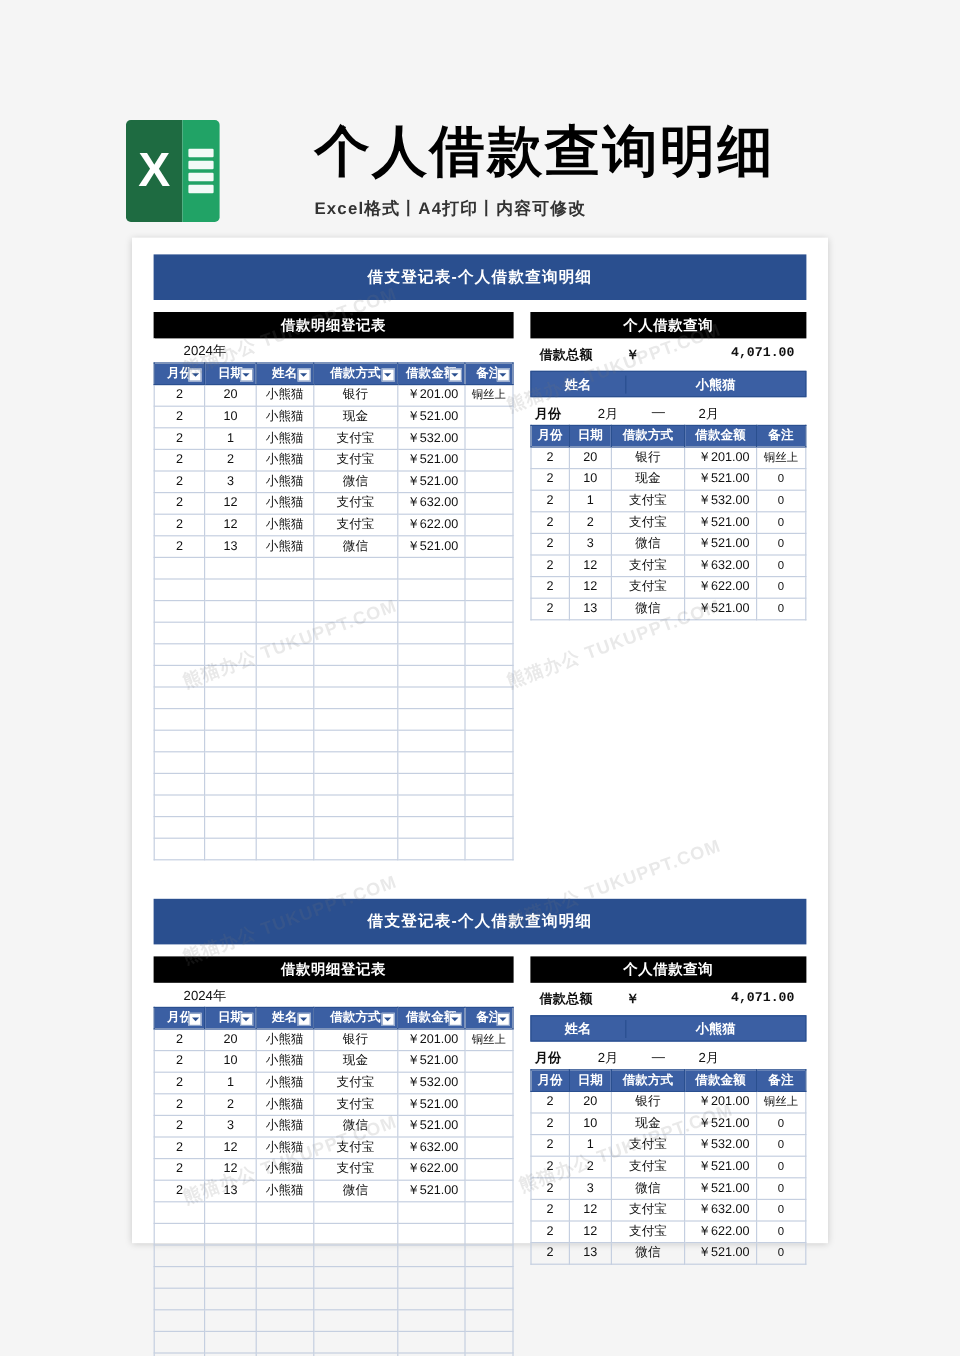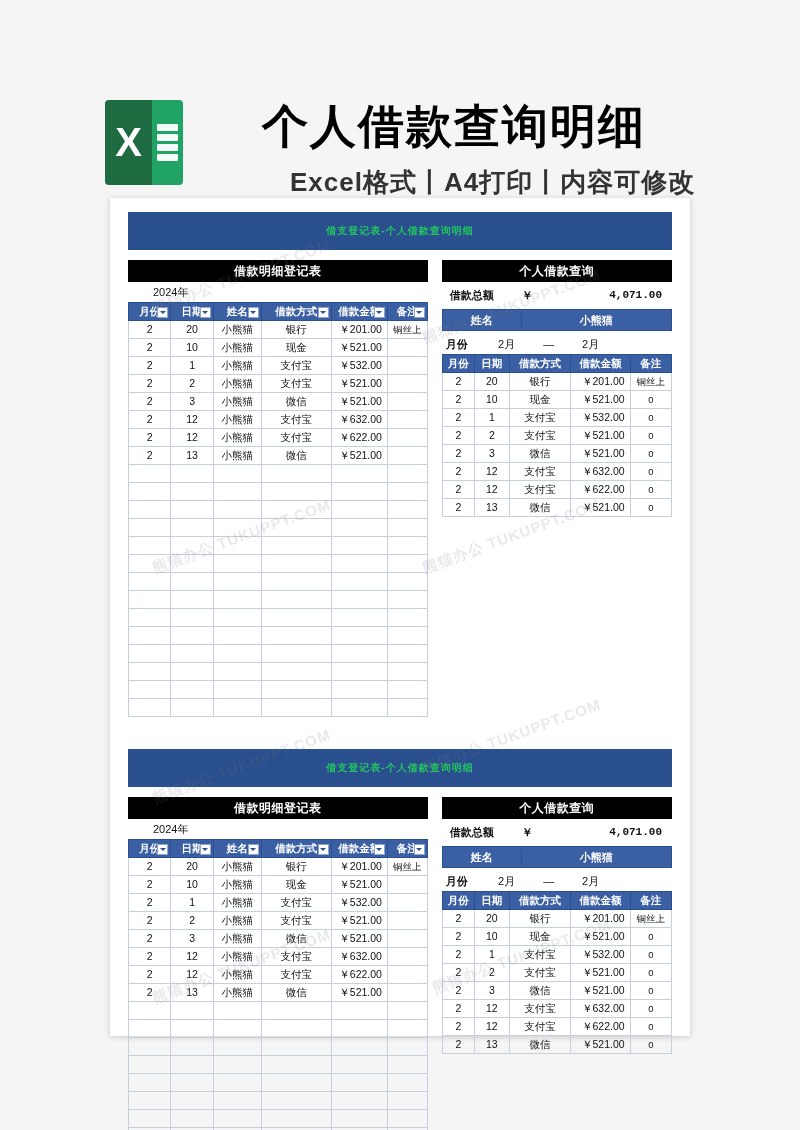--- a/index.html
+++ b/index.html
@@ -30,35 +30,34 @@
     box-sizing:border-box;
   }
   .excel-logo .right i{display:block;height:7px;background:#fff;opacity:.95;border-radius:1px;}
   .title-main{
     position:absolute;left:262px;top:56px;
     font-size:46px;font-weight:bold;color:#000000;letter-spacing:2px;
     white-space:nowrap;
   }
   .title-sub{
     position:absolute;left:262px;top:125px;
-    font-size:26px;font-weight:bold;color:#333;letter-spacing:1px;
+    font-size:14px;font-weight:bold;color:#333;letter-spacing:1px;
     white-space:nowrap;
-    margin-left:28px;
   }
   
   .paper{
     position:absolute;left:110px;top:198px;width:580px;height:838px;
     background:#fff;box-shadow:0 1px 6px rgba(0,0,0,.18);
   }
   .sheet{position:relative;width:580px;}
   .sheet.second{margin-top:0;}
   .band{
     margin:0 18px;height:38px;background:#2a4f8f;
     display:flex;align-items:center;justify-content:center;
-    color:#22c55e;font-weight:bold;font-size:10px;letter-spacing:1px;
+    color:#ffffff;font-weight:bold;font-size:13px;letter-spacing:1px;
   }
   .cols{display:flex;margin:10px 18px 0 18px;gap:14px;}
   .col-left{width:320px;}
   .col-right{width:246px;}
   .subband{
     height:22px;background:#000000;color:#fff;font-size:12px;font-weight:bold;
     display:flex;align-items:center;justify-content:center;letter-spacing:.5px;
   }
   .yearline{
     height:20px;display:flex;align-items:center;

